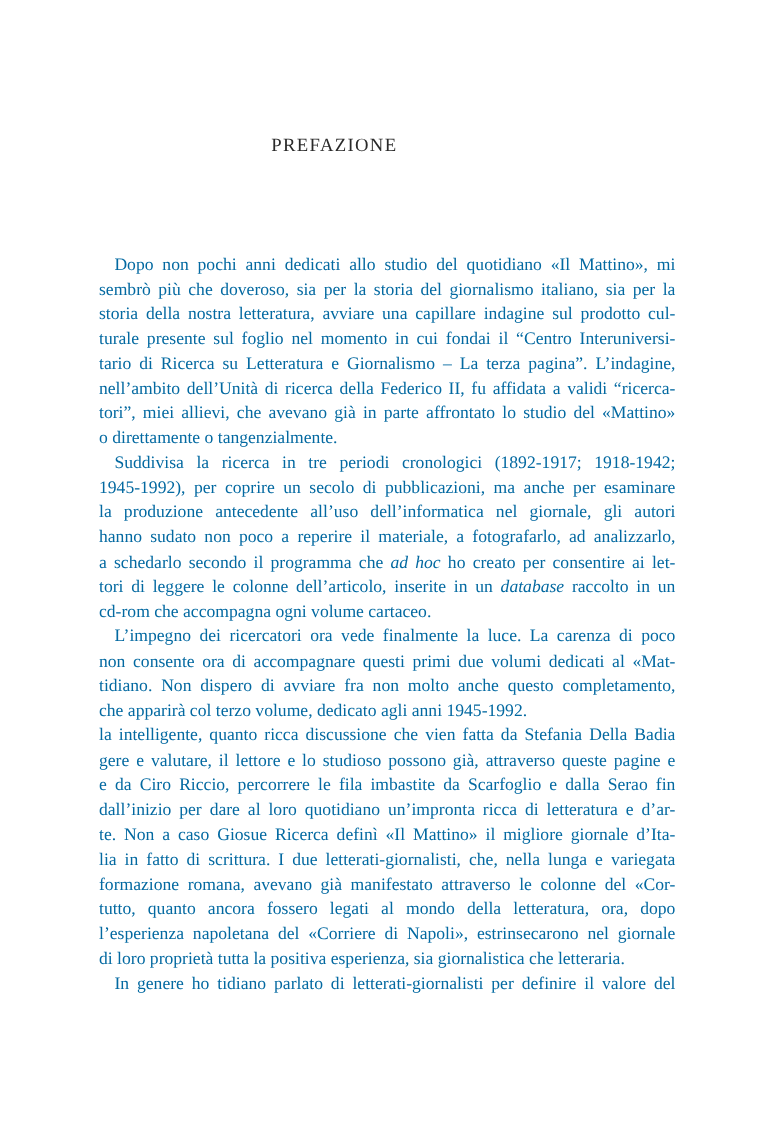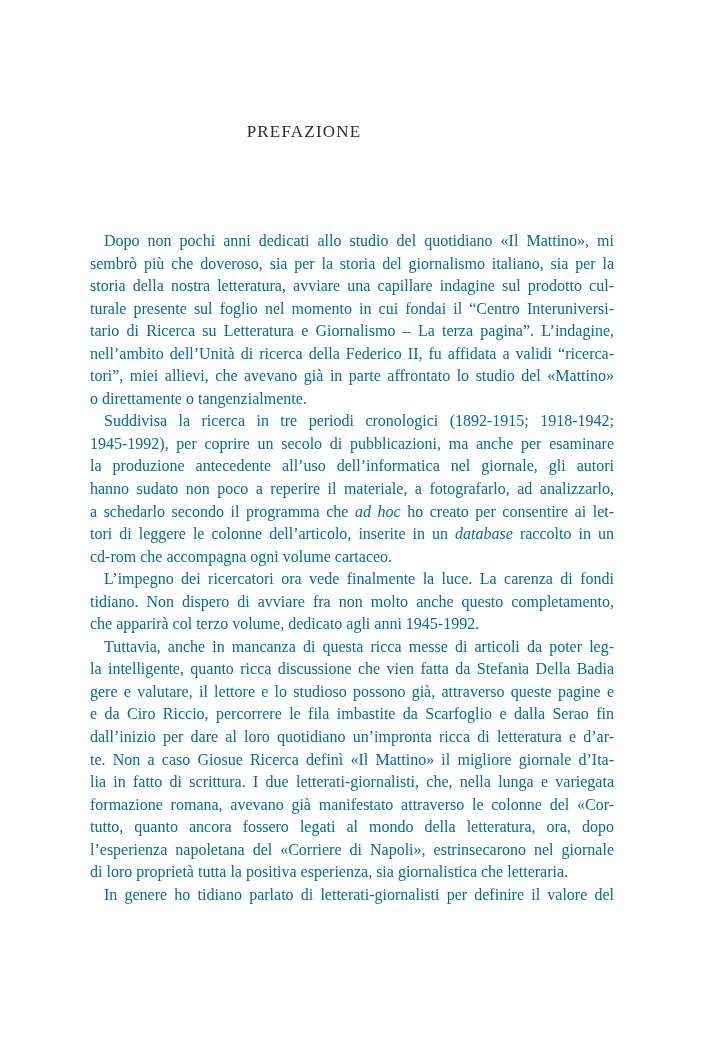--- a/index.html
+++ b/index.html
@@ -30,31 +30,31 @@
   <div class="title">PREFAZIONE</div>
   <div class="body-text" id="body-text">
       <span class="line indent">Dopo non pochi anni dedicati allo studio del quotidiano «Il Mattino», mi</span>
       <span class="line">sembrò più che doveroso, sia per la storia del giornalismo italiano, sia per la</span>
       <span class="line">storia della nostra letteratura, avviare una capillare indagine sul prodotto cul-</span>
       <span class="line">turale presente sul foglio nel momento in cui fondai il “Centro Interuniversi-</span>
       <span class="line">tario di Ricerca su Letteratura e Giornalismo – La terza pagina”. L’indagine,</span>
       <span class="line">nell’ambito dell’Unità di ricerca della Federico II, fu affidata a validi “ricerca-</span>
       <span class="line">tori”, miei allievi, che avevano già in parte affrontato lo studio del «Mattino»</span>
       <span class="line last">o direttamente o tangenzialmente.</span>
-      <span class="line indent">Suddivisa la ricerca in tre periodi cronologici (1892-1915; 1918-1942;</span>
+      <span class="line indent">Suddivisa la ricerca in tre periodi cronologici (1892-1917; 1918-1942;</span>
       <span class="line">1945-1992), per coprire un secolo di pubblicazioni, ma anche per esaminare</span>
       <span class="line">la produzione antecedente all’uso dell’informatica nel giornale, gli autori</span>
       <span class="line">hanno sudato non poco a reperire il materiale, a fotografarlo, ad analizzarlo,</span>
       <span class="line">a schedarlo secondo il programma che <em>ad hoc</em> ho creato per consentire ai let-</span>
       <span class="line">tori di leggere le colonne dell’articolo, inserite in un <em>database</em> raccolto in un</span>
       <span class="line last">cd-rom che accompagna ogni volume cartaceo.</span>
-      <span class="line indent">L’impegno dei ricercatori ora vede finalmente la luce. La carenza di fondi</span>
+      <span class="line indent">L’impegno dei ricercatori ora vede finalmente la luce. La carenza di poco</span>
+      <span class="line">non consente ora di accompagnare questi primi due volumi dedicati al «Mat-</span>
       <span class="line">tidiano. Non dispero di avviare fra non molto anche questo completamento,</span>
       <span class="line last">che apparirà col terzo volume, dedicato agli anni 1945-1992.</span>
-      <span class="line indent">Tuttavia, anche in mancanza di questa ricca messe di articoli da poter leg-</span>
       <span class="line">la intelligente, quanto ricca discussione che vien fatta da Stefania Della Badia</span>
       <span class="line">gere e valutare, il lettore e lo studioso possono già, attraverso queste pagine e</span>
       <span class="line">e da Ciro Riccio, percorrere le fila imbastite da Scarfoglio e dalla Serao fin</span>
       <span class="line">dall’inizio per dare al loro quotidiano un’impronta ricca di letteratura e d’ar-</span>
       <span class="line">te. Non a caso Giosue Ricerca definì «Il Mattino» il migliore giornale d’Ita-</span>
       <span class="line">lia in fatto di scrittura. I due letterati-giornalisti, che, nella lunga e variegata</span>
       <span class="line">formazione romana, avevano già manifestato attraverso le colonne del «Cor-</span>
       <span class="line">tutto, quanto ancora fossero legati al mondo della letteratura, ora, dopo</span>
       <span class="line">l’esperienza napoletana del «Corriere di Napoli», estrinsecarono nel giornale</span>
       <span class="line last">di loro proprietà tutta la positiva esperienza, sia giornalistica che letteraria.</span>

